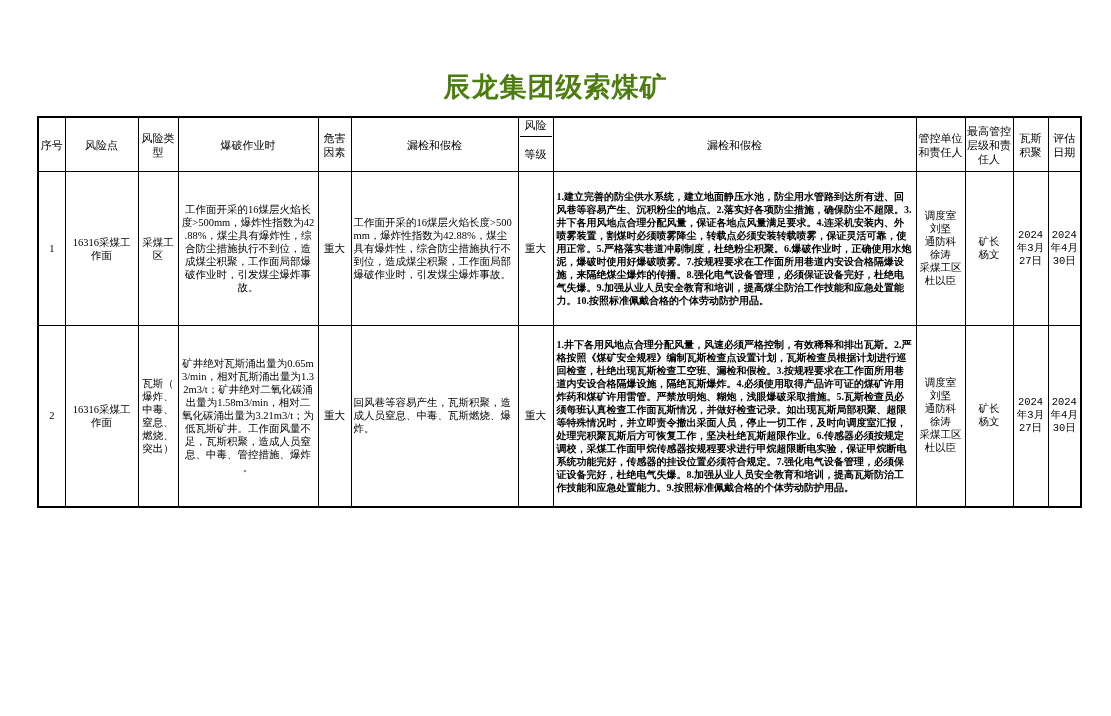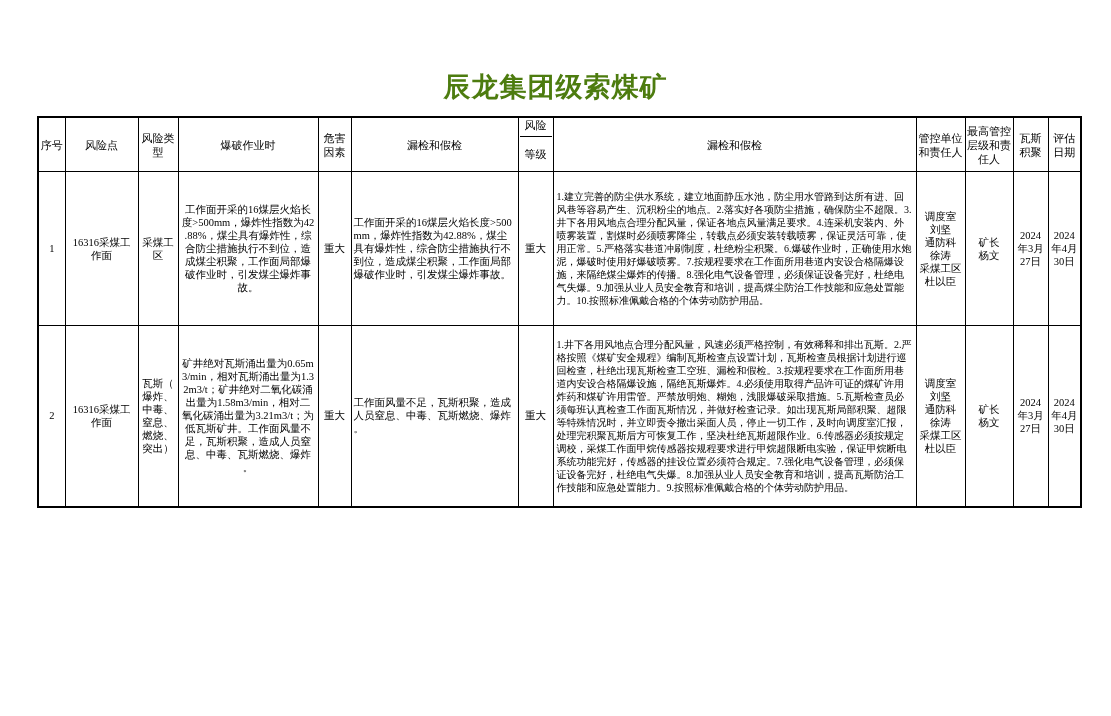--- a/index.html
+++ b/index.html
@@ -33,22 +33,22 @@
     text-align: center;
     font-size: 10.5px;
     line-height: 13px;
     padding: 1px 2px;
     word-break: break-all;
     line-break: anywhere;
     overflow: hidden;
   }
   .risk-table tr.header-row td { font-size: 11px; line-height: 14px; padding: 0 1px; }
   td.cell-left { text-align: left; }
-  td.cell-measures { text-align: left; font-size: 10px; line-height: 13px; padding: 2px 3px; }
-  td.pre { white-space: pre-line; }
+  td.cell-measures { text-align: left; font-size: 10px; line-height: 13px; padding: 2px 3px; font-weight: bold; }
+  td.pre { white-space: pre-line; font-family: Liberation Mono, monospace; }
   
   td.split-cell { padding: 0; vertical-align: top; }
   .split-top {
     height: 19px; line-height: 15px;
     border-bottom: 1px solid #000;
     text-align: center;
   }
   .split-bottom {
     height: 34px;
     display: flex; align-items: center; justify-content: center;
@@ -122,23 +122,23 @@
 27日</td>
         <td class="pre">2024
 年4月
 30日</td>
       </tr>
 
       <tr class="data-row" style="height:181px">
         <td>2</td>
         <td>16316采煤工作面</td>
         <td>瓦斯（爆炸、中毒、窒息、燃烧、突出）</td>
-        <td>矿井绝对瓦斯涌出量为0.65m3/min，相对瓦斯涌出量为1.32m3/t；矿井绝对二氧化碳涌出量为1.58m3/min，相对二氧化碳涌出量为3.21m3/t；为低瓦斯矿井。工作面风量不足，瓦斯积聚，造成人员窒息、中毒、瓦斯燃烧、爆炸。</td>
+        <td>矿井绝对瓦斯涌出量为0.65m3/min，相对瓦斯涌出量为1.32m3/t；矿井绝对二氧化碳涌出量为1.58m3/min，相对二氧化碳涌出量为3.21m3/t；为低瓦斯矿井。工作面风量不足，瓦斯积聚，造成人员窒息、中毒、管控措施、爆炸。</td>
         <td>重大</td>
-        <td class="cell-left">工作面风量不足，瓦斯积聚，造成人员窒息、中毒、瓦斯燃烧、爆炸。</td>
+        <td class="cell-left">回风巷等容易产生，瓦斯积聚，造成人员窒息、中毒、瓦斯燃烧、爆炸。</td>
         <td>重大</td>
         <td class="cell-measures">1.井下各用风地点合理分配风量，风速必须严格控制，有效稀释和排出瓦斯。2.严格按照《煤矿安全规程》编制瓦斯检查点设置计划，瓦斯检查员根据计划进行巡回检查，杜绝出现瓦斯检查工空班、漏检和假检。3.按规程要求在工作面所用巷道内安设合格隔爆设施，隔绝瓦斯爆炸。4.必须使用取得产品许可证的煤矿许用炸药和煤矿许用雷管。严禁放明炮、糊炮，浅眼爆破采取措施。5.瓦斯检查员必须每班认真检查工作面瓦斯情况，并做好检查记录。如出现瓦斯局部积聚、超限等特殊情况时，并立即责令撤出采面人员，停止一切工作，及时向调度室汇报，处理完积聚瓦斯后方可恢复工作，坚决杜绝瓦斯超限作业。6.传感器必须按规定调校，采煤工作面甲烷传感器按规程要求进行甲烷超限断电实验，保证甲烷断电系统功能完好，传感器的挂设位置必须符合规定。7.强化电气设备管理，必须保证设备完好，杜绝电气失爆。8.加强从业人员安全教育和培训，提高瓦斯防治工作技能和应急处置能力。9.按照标准佩戴合格的个体劳动防护用品。</td>
         <td class="pre">调度室
 刘坚
 通防科
 徐涛
 采煤工区
 杜以臣</td>
         <td class="pre">矿长
 杨文</td>

